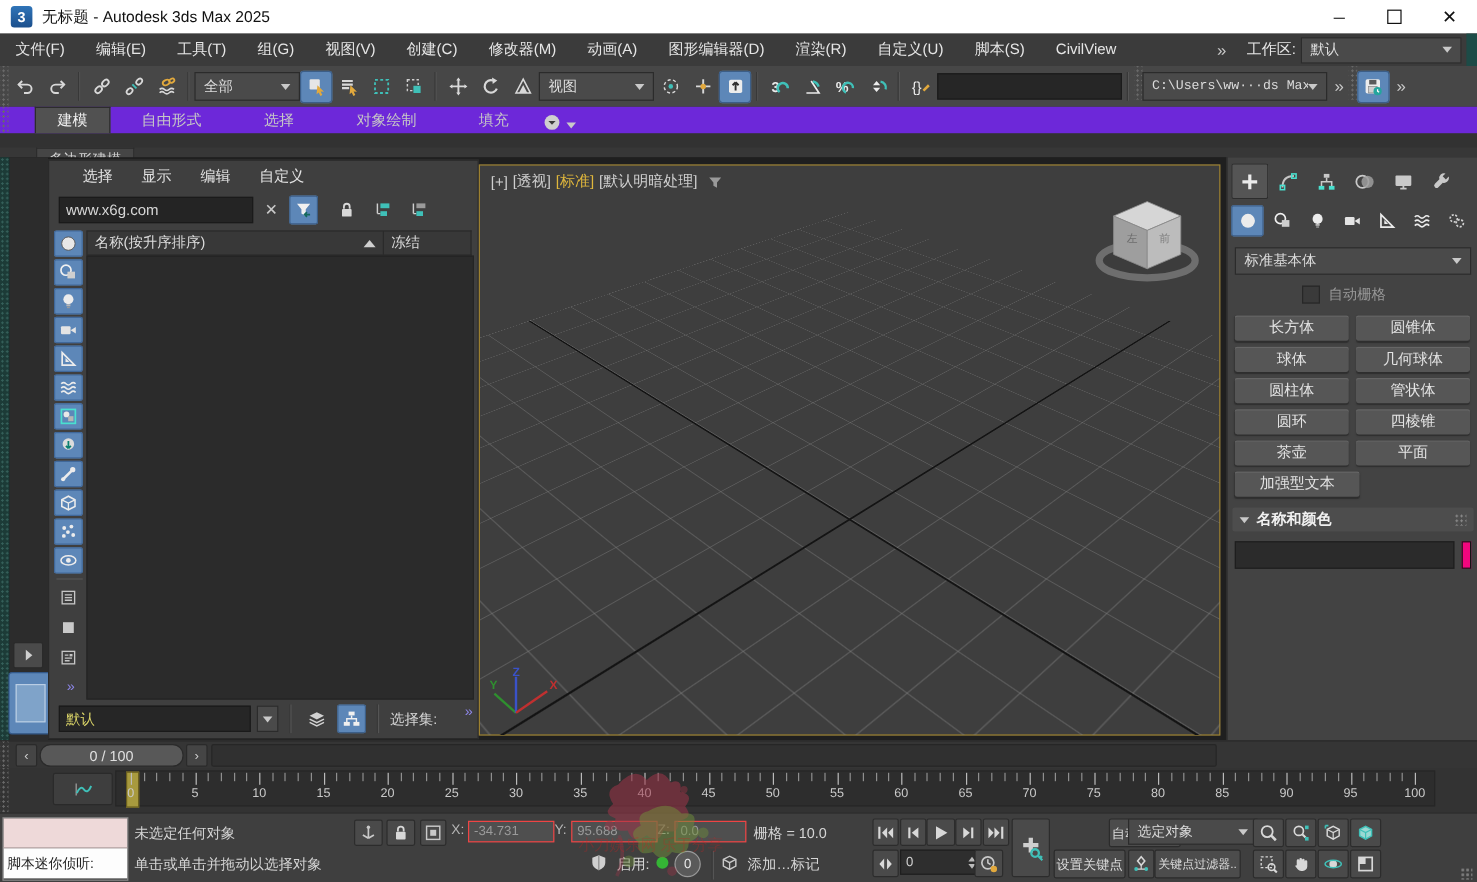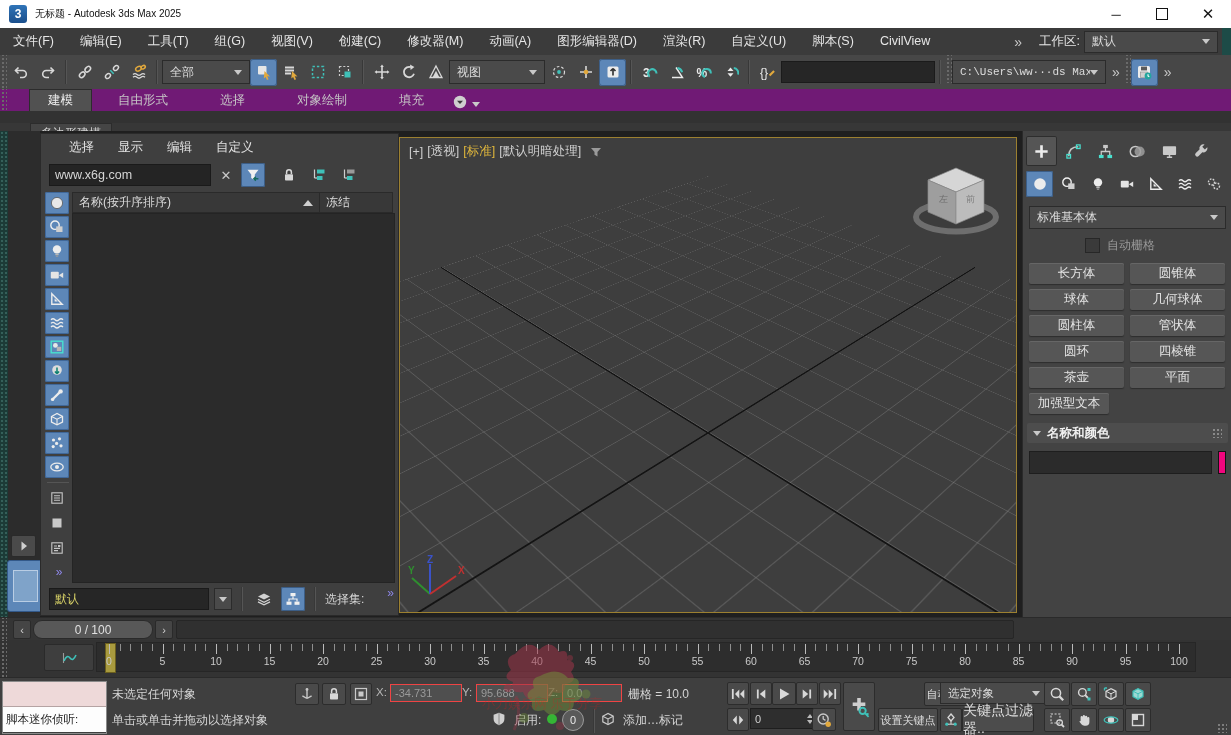--- a/index.html
+++ b/index.html
@@ -23,21 +23,21 @@
   #menubar .teal-edge{width:9px;height:27px;background:#1d4b47;margin-left:4px}
   
   #toolbar{left:0;top:55px;width:1231px;height:34px;background:#474747;display:flex;align-items:center;border-bottom:1px solid #2c2c2c}
   .grip{width:7px;align-self:stretch;background-image:radial-gradient(#6a6a6a 1px,transparent 1.1px);background-size:4px 4px;background-position:1px 2px}
   .tb-btn{width:27px;height:27px;border-radius:3px;display:flex;align-items:center;justify-content:center;flex:0 0 auto}
   .tb-btn.active{background:#5d87b8;box-shadow:inset 0 0 0 1px #3c5e87}
   .tb-sep{width:1px;height:24px;background:#383838;border-right:1px solid #555;margin:0 4px;flex:0 0 auto}
   .tb-dd{height:22px;flex:0 0 auto}
   .tb-field{height:20px;background:#262626;border:1px solid #1b1b1b;flex:0 0 auto}
   
-  #ribbon-tabs{left:0;top:89px;width:1231px;height:22px;background:#701a75;display:flex;align-items:flex-end}
+  #ribbon-tabs{left:0;top:89px;width:1231px;height:22px;background:#6d28d9;display:flex;align-items:flex-end}
   .rtab{padding:0 26px;line-height:21px;color:#c6c6c6;font-size:12.5px}
   .rtab.active{background:#515151;color:#efefef;border:1px solid #2c2c2c;border-bottom:none;padding:0 18px}
   #ribbon-panelrow{left:0;top:123px;width:1231px;height:20px;background:#373737;border-bottom:1px solid #2a2a2a;display:flex}
   .ptab{margin-left:30px;padding:0 10px;line-height:19px;background:#454545;border:1px solid #2c2c2c;border-bottom:none;color:#d2d2d2;font-size:12px}
   
   #main{left:0;top:131px;width:1231px;height:486px;background:#1f1f1f}
   #dock-edge{left:0;top:0;width:8px;height:486px;background:#1c3b37;background-image:radial-gradient(#35605a 1px,transparent 1.1px);background-size:4px 4px}
   #dock-left{left:8px;top:0;width:32px;height:486px;background:#2c2c2c}
   .pop-btn{left:11px;top:404px;width:23px;height:20px;background:#4a4a4a;border:1px solid #2a2a2a;border-radius:2px;display:flex;align-items:center;justify-content:center}
   .iso-btn{left:7px;top:429px;width:35px;height:50px;background:#5d87b8;border:1px solid #33598a;border-radius:3px;display:flex;align-items:center;justify-content:center}
@@ -89,21 +89,21 @@
   .cp-dd{margin:6px 6px 0 6px;height:21px}
   .rollout{margin:9px 4px 0 4px;height:20px;background:#4d4d4d;border-radius:2px;display:flex;align-items:center;padding:0 6px;gap:6px}
   .rollout b{font-size:12.5px;color:#f0f0f0}
   .ro-caret{width:0;height:0;border-left:4px solid transparent;border-right:4px solid transparent;border-top:5px solid #c9c9c9}
   .ro-grip{margin-left:auto;width:10px;height:10px;background-image:radial-gradient(#8a8a8a 1px,transparent 1.1px);background-size:4px 4px}
   .autogrid{display:flex;align-items:center;gap:7px;margin:8px 0 2px 62px;color:#989898}
   .checkbox{width:13px;height:13px;background:#3a3a3a;border:1px solid #272727}
   .obj-grid{display:flex;flex-wrap:wrap;gap:5px 6px;padding:7px 6px 0 6px}
   .obj-btn{width:95px;height:21px;background:#565656;border-radius:2px;box-shadow:inset 0 1px 0 #666,0 1px 1px #2e2e2e;
            display:flex;align-items:center;justify-content:center;color:#e3e3e3;font-size:12.5px;box-sizing:border-box}
-  .obj-btn:last-child{width:80px}
+  .obj-btn:last-child{width:104px}
   .name-row{display:flex;gap:6px;margin:8px 6px 0 6px}
   .name-input{flex:1;height:19px;background:#2b2b2b;border:1px solid #1e1e1e}
   .swatch{width:23px;height:21px;background:#f2067e;border:1px solid #141414}
   
   #timeslider{left:0;top:617px;width:1231px;height:23px;background:#353535;border-top:1px solid #2a2a2a}
   .ts-arrow{width:16px;height:17px;background:#454545;border:1px solid #2a2a2a;border-radius:2px;display:flex;align-items:center;justify-content:center;color:#cfcfcf;font-size:11px}
   .ts-bubble{width:118px;height:17px;background:#585858;border:1px solid #2a2a2a;border-radius:9px;display:flex;align-items:center;justify-content:center;color:#e0e0e0}
   .ts-track{height:17px;background:#303030;border:1px solid #262626;border-radius:2px}
   
   #trackbar{left:0;top:640px;width:1231px;height:37px;background:#333}
@@ -128,21 +128,21 @@
   .spin .up{border-bottom:4px solid #bbb}.spin .dn{border-top:4px solid #bbb}
   .grip-corner{position:absolute;right:4px;bottom:3px;width:10px;height:10px;
      background-image:radial-gradient(#7d7d7d 1.1px,transparent 1.2px);background-size:4px 4px}
   .wm{pointer-events:none}
 </style>
 </head>
 <body>
 
 <div id="titlebar" class="abs">
   <div class="logo">3</div>
-  <span style="font-size:10px">无标题 - Autodesk 3ds Max 2025</span>
+  <span style="font-size:13px">无标题 - Autodesk 3ds Max 2025</span>
   <span style="flex:1"></span>
   <div class="win-btn">─</div>
   <div class="win-btn">
       <span class="win-max-glyph"></span>
     </div>
   <div class="win-btn" style="font-size:15px">✕</div>
 </div>
 
 <div id="menubar" class="abs">
   <div style="display:flex">
@@ -927,21 +927,21 @@
   </div>
   <div class="kbtn abs" style="left:878px;top:30px;width:58px;height:22px">设置关键点</div>
   <span class="st-btn abs" style="left:940px;top:30px;width:20px;height:22px">
       <svg viewBox="0 0 16 16" width="16" height="16">
         <path d="M8 2 L11 5.5 L8 9 L5 5.5 Z" fill="none" stroke="#d8d8d8" stroke-width="1.3"></path>
         <circle cx="3.8" cy="12.2" r="1.6" fill="#3fc0b8"></circle>
         <circle cx="12.2" cy="12.2" r="1.6" fill="#3fc0b8"></circle>
         <path d="M8 9 V12 M5 12.2 H11" stroke="#d8d8d8" stroke-width="1" fill="none"></path>
       </svg>
     </span>
-  <div class="kbtn abs" style="left:962px;top:30px;width:70px;height:22px;font-size:14px">关键点过滤器..</div>
+  <div class="kbtn abs" style="left:962px;top:30px;width:70px;height:22px;font-size:10px">关键点过滤器..</div>
 
   <span class="st-btn abs" style="left:1044px;top:4px;width:24px;height:22px">
       <svg viewBox="0 0 16 16" width="16" height="16">
         <circle cx="7" cy="7" r="4.6" fill="none" stroke="#d8d8d8" stroke-width="1.5"></circle>
         <path d="M10.4 10.4 L14.2 14.2" stroke="#d8d8d8" stroke-width="2.2"></path>
       </svg>
     </span>
   <span class="st-btn abs" style="left:1071px;top:4px;width:24px;height:22px">
       <svg viewBox="0 0 16 16" width="16" height="16">
         <circle cx="6.4" cy="6.4" r="3.8" fill="none" stroke="#d8d8d8" stroke-width="1.4"></circle>

